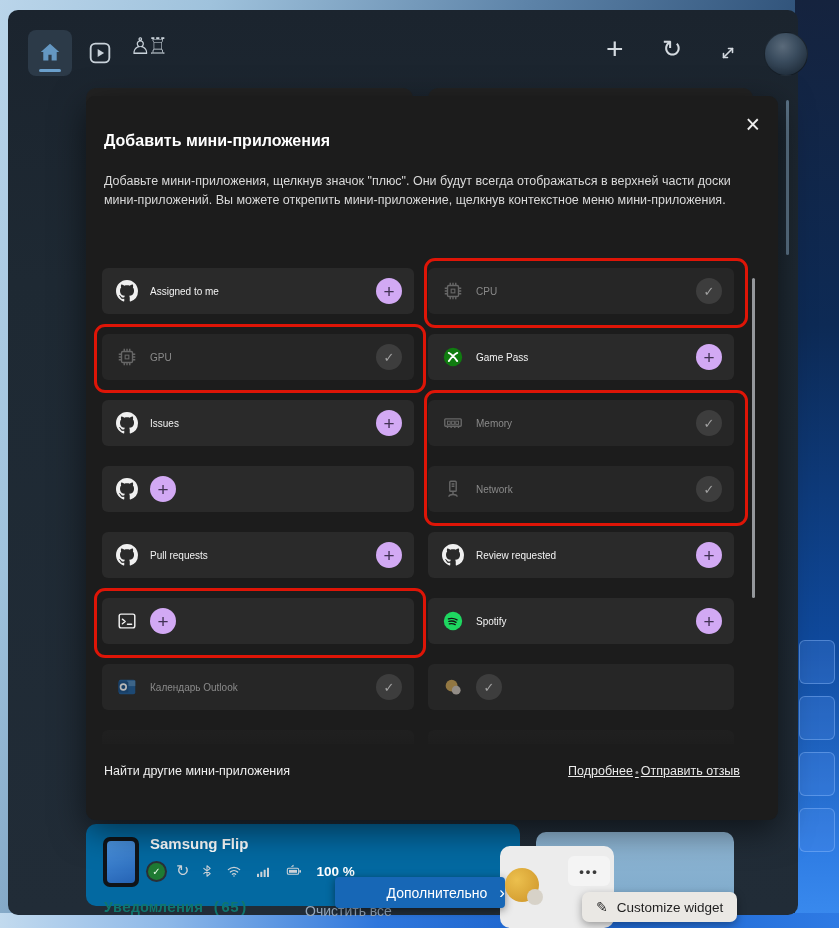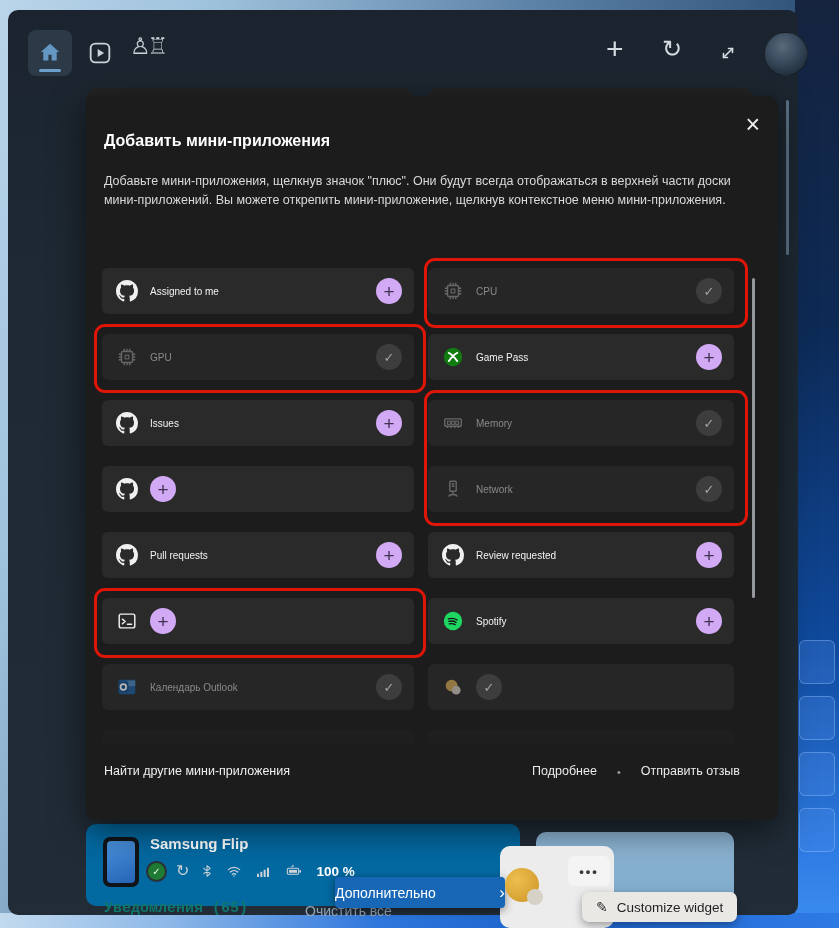--- a/index.html
+++ b/index.html
@@ -61,21 +61,21 @@
        justify-content:center;line-height:1;}
   .waction.plus{background:#d2a9f4;color:#413254;font-size:19px;}
   .waction.check{background:#3d3d3d;color:#a2a2a2;font-size:13px;}
   .stub-b{position:absolute;top:634px;height:14px;background:#242424;border-radius:6px 6px 0 0;opacity:.55;}
   .stub-b1{left:16px;width:312px;} .stub-b2{left:342px;width:306px;}
   .m-fade{position:absolute;left:4px;top:630px;width:684px;height:36px;
        background:linear-gradient(180deg,rgba(28,28,28,0),#1c1c1c 85%);}
   .m-scroll{position:absolute;left:666px;top:182px;width:3px;height:320px;background:#a9adb2;
        border-radius:2px;opacity:.85;}
   .m-footer-left{left:18px;top:668px;font-size:12.5px;color:#f0f0f0;}
-  .m-footer-right{right:38px;top:668px;font-size:12.5px;color:#eaeaea;display:flex;gap:20px;align-items:flex-end;}
+  .m-footer-right{right:38px;top:668px;font-size:12.5px;color:#eaeaea;display:flex;gap:2px;align-items:flex-end;text-decoration:underline;}
   .dotsep{color:#9a9a9a;font-size:11px;}
 
   
   .ann{position:absolute;border:3.5px solid #de1507;border-radius:11px;z-index:5;pointer-events:none;}
   .a1{left:424px;top:258px;width:318px;height:64px;}
   .a2{left:94px;top:324px;width:326px;height:63px;}
   .a3{left:424px;top:390px;width:318px;height:130px;}
   .a4{left:94px;top:588px;width:326px;height:64px;}
 
   
@@ -85,21 +85,21 @@
        background:linear-gradient(160deg,#4c95e0,#2563b4);}
   .s-title{position:absolute;left:64px;top:11px;font-size:15px;font-weight:700;color:#fff;}
   .s-icons{position:absolute;left:62px;top:36px;display:flex;gap:11px;align-items:center;color:#ccd2d8;height:22px;}
   .conn{width:17px;height:17px;border-radius:50%;background:#1f7a33;color:#eaffea;font-size:10px;
        display:flex;align-items:center;justify-content:center;box-shadow:0 0 0 2px #2a3036;}
   .sync{font-size:16px;line-height:1;}
   .pct{font-size:13.5px;font-weight:700;color:#fff;}
   .notif{left:104px;top:900px;font-size:15px;font-weight:700;color:#0f766e;z-index:2;font-family:Liberation Mono, monospace;}
   .clear{left:305px;top:903px;font-size:14px;color:#93a5b8;z-index:2;}
   .more-btn{left:335px;top:877px;width:170px;height:31px;background:#1767b6;border-radius:4px;color:#fff;
-       font-size:14px;display:flex;align-items:center;justify-content:space-between;gap:12px;z-index:4;
+       font-size:14px;display:flex;align-items:center;justify-content:flex-end;gap:12px;z-index:4;
        box-shadow:0 2px 8px rgba(0,0,0,.45);}
   .more-btn .chev{font-size:17px;line-height:1;}
   .weather-card{left:536px;top:832px;width:198px;height:83px;border-radius:10px;z-index:2;
        background:linear-gradient(180deg,#8fb6d4,#7da9ca);}
   .white-card{left:500px;top:846px;width:114px;height:82px;background:#ececec;border-radius:10px;z-index:3;}
   .sun{left:505px;top:868px;width:34px;height:34px;border-radius:50%;z-index:4;
        background:radial-gradient(circle at 35% 35%,#ecc04e,#cd9327);}
   .sun::after{content:"";position:absolute;right:-4px;bottom:-3px;width:16px;height:16px;border-radius:50%;
        background:#d7d2c8;}
   .ellipsis-btn{left:568px;top:856px;width:42px;height:30px;background:#f4f4f4;border-radius:6px;

